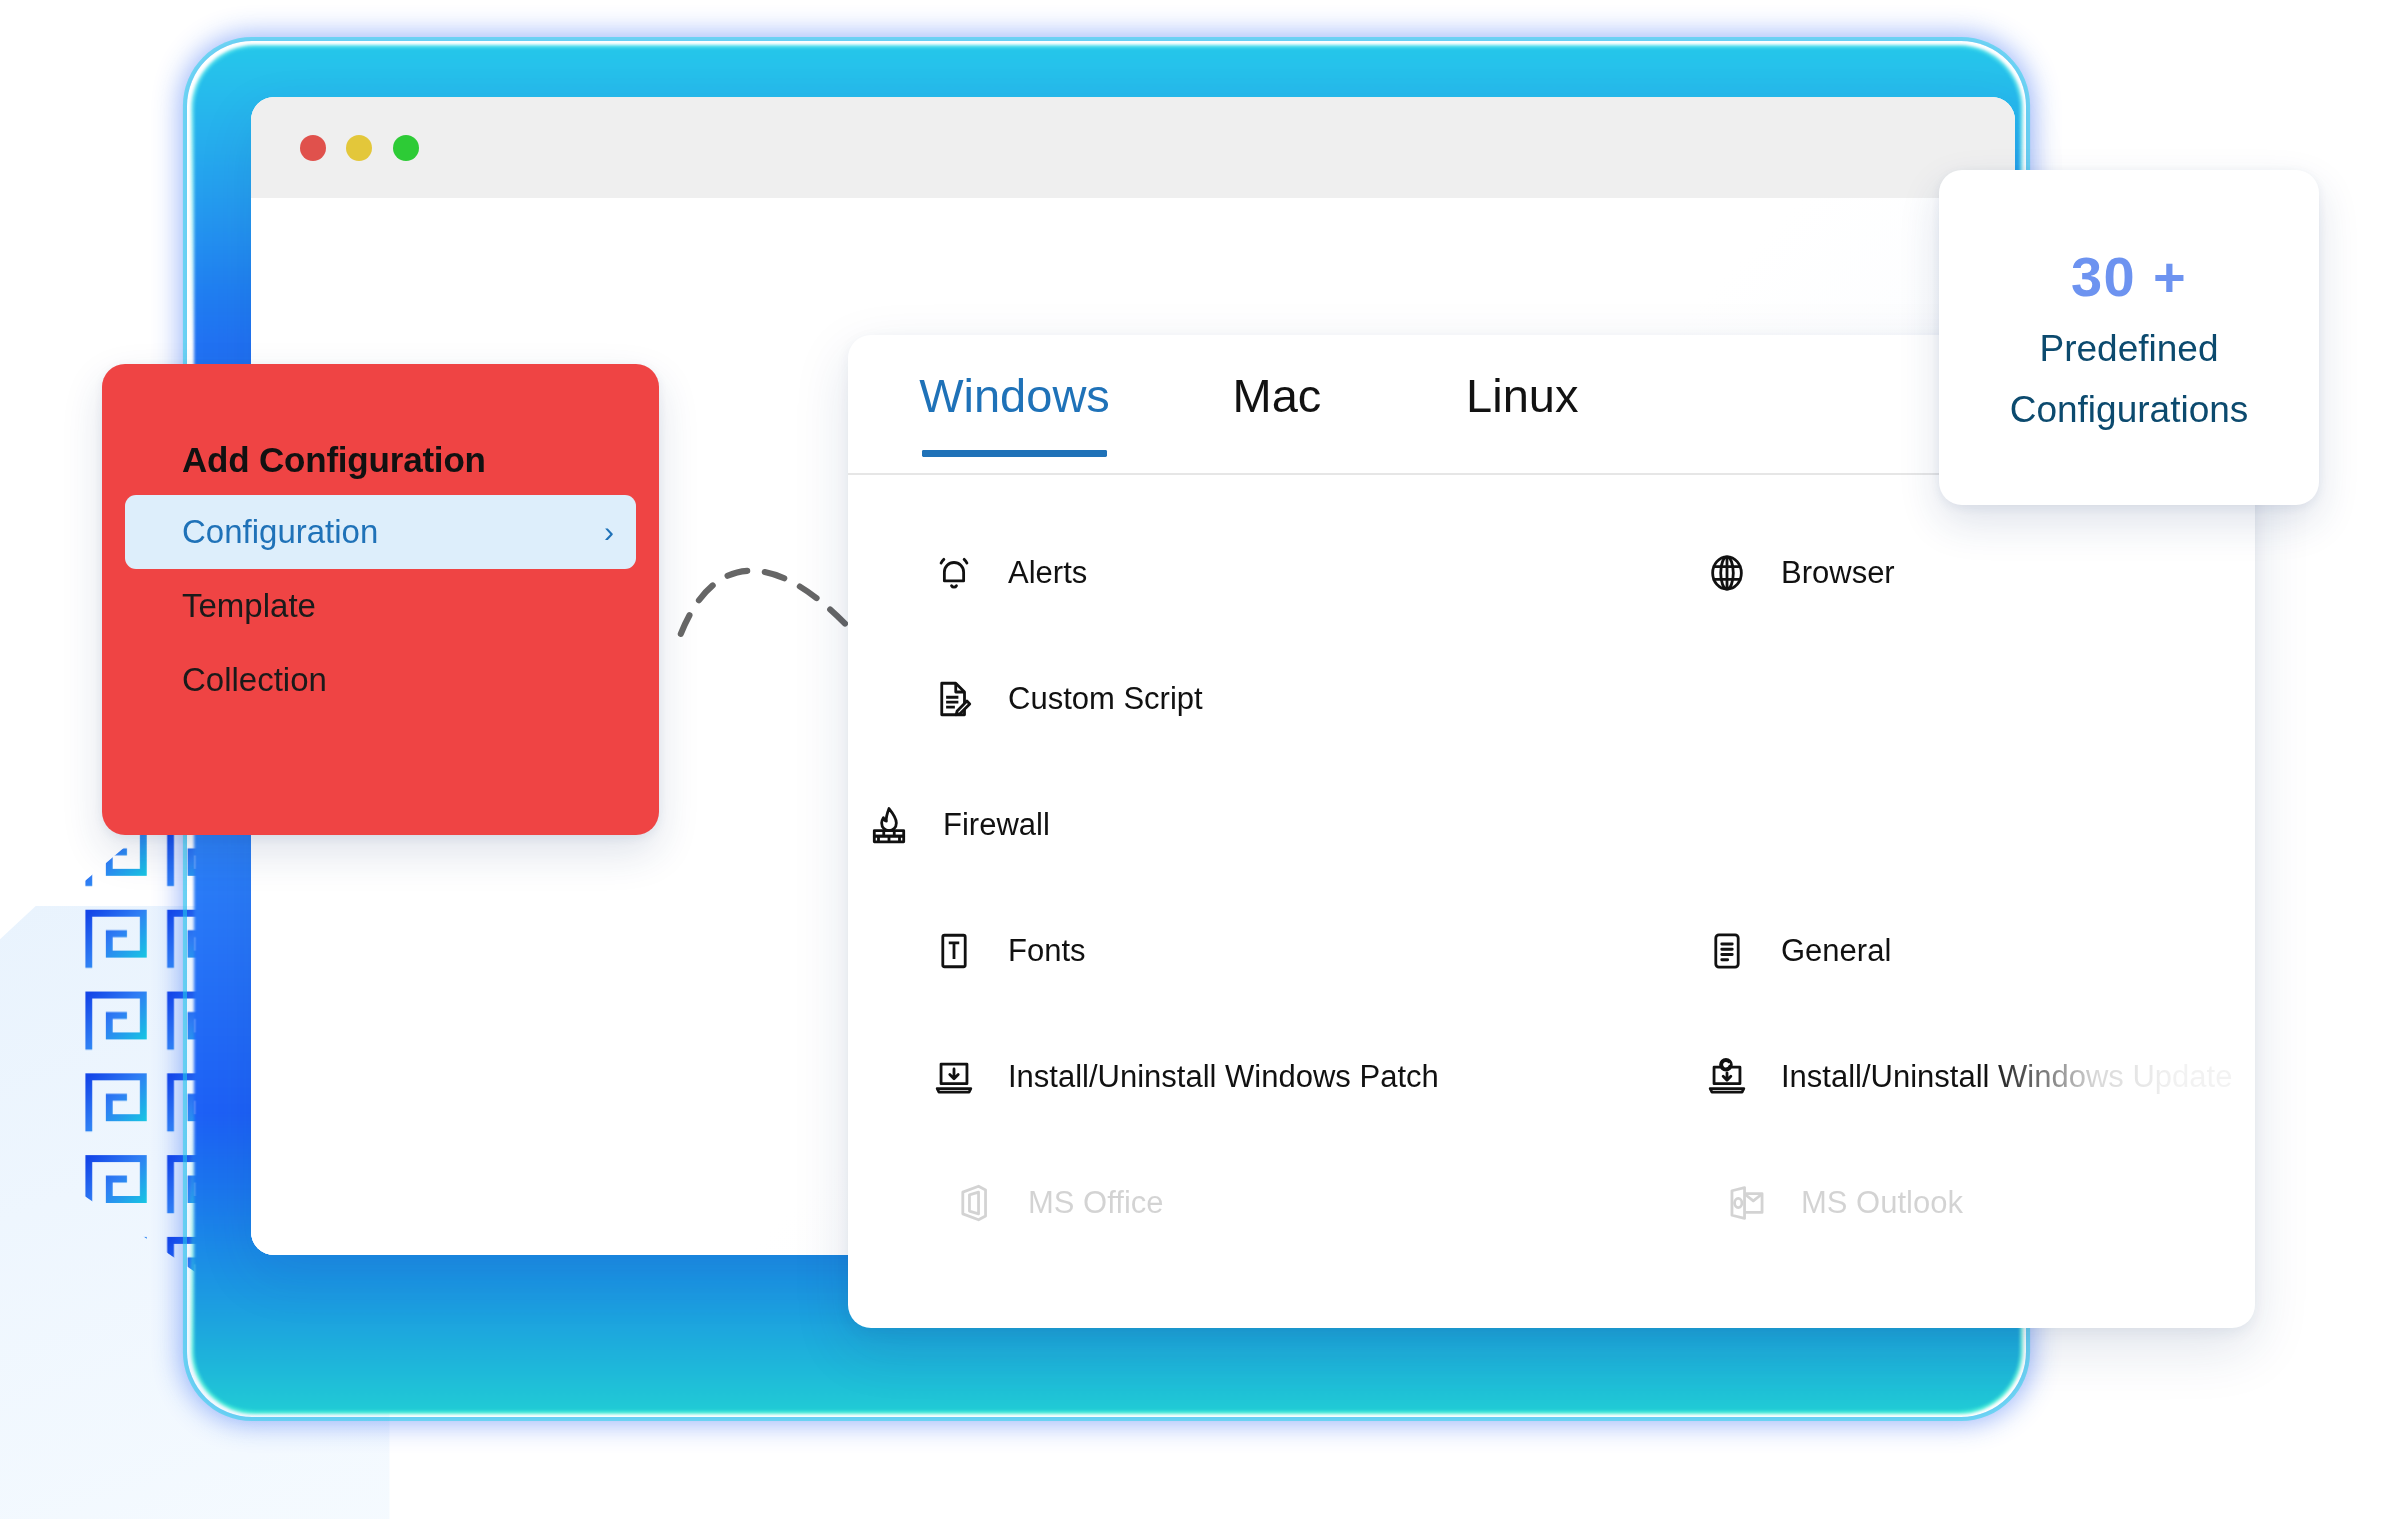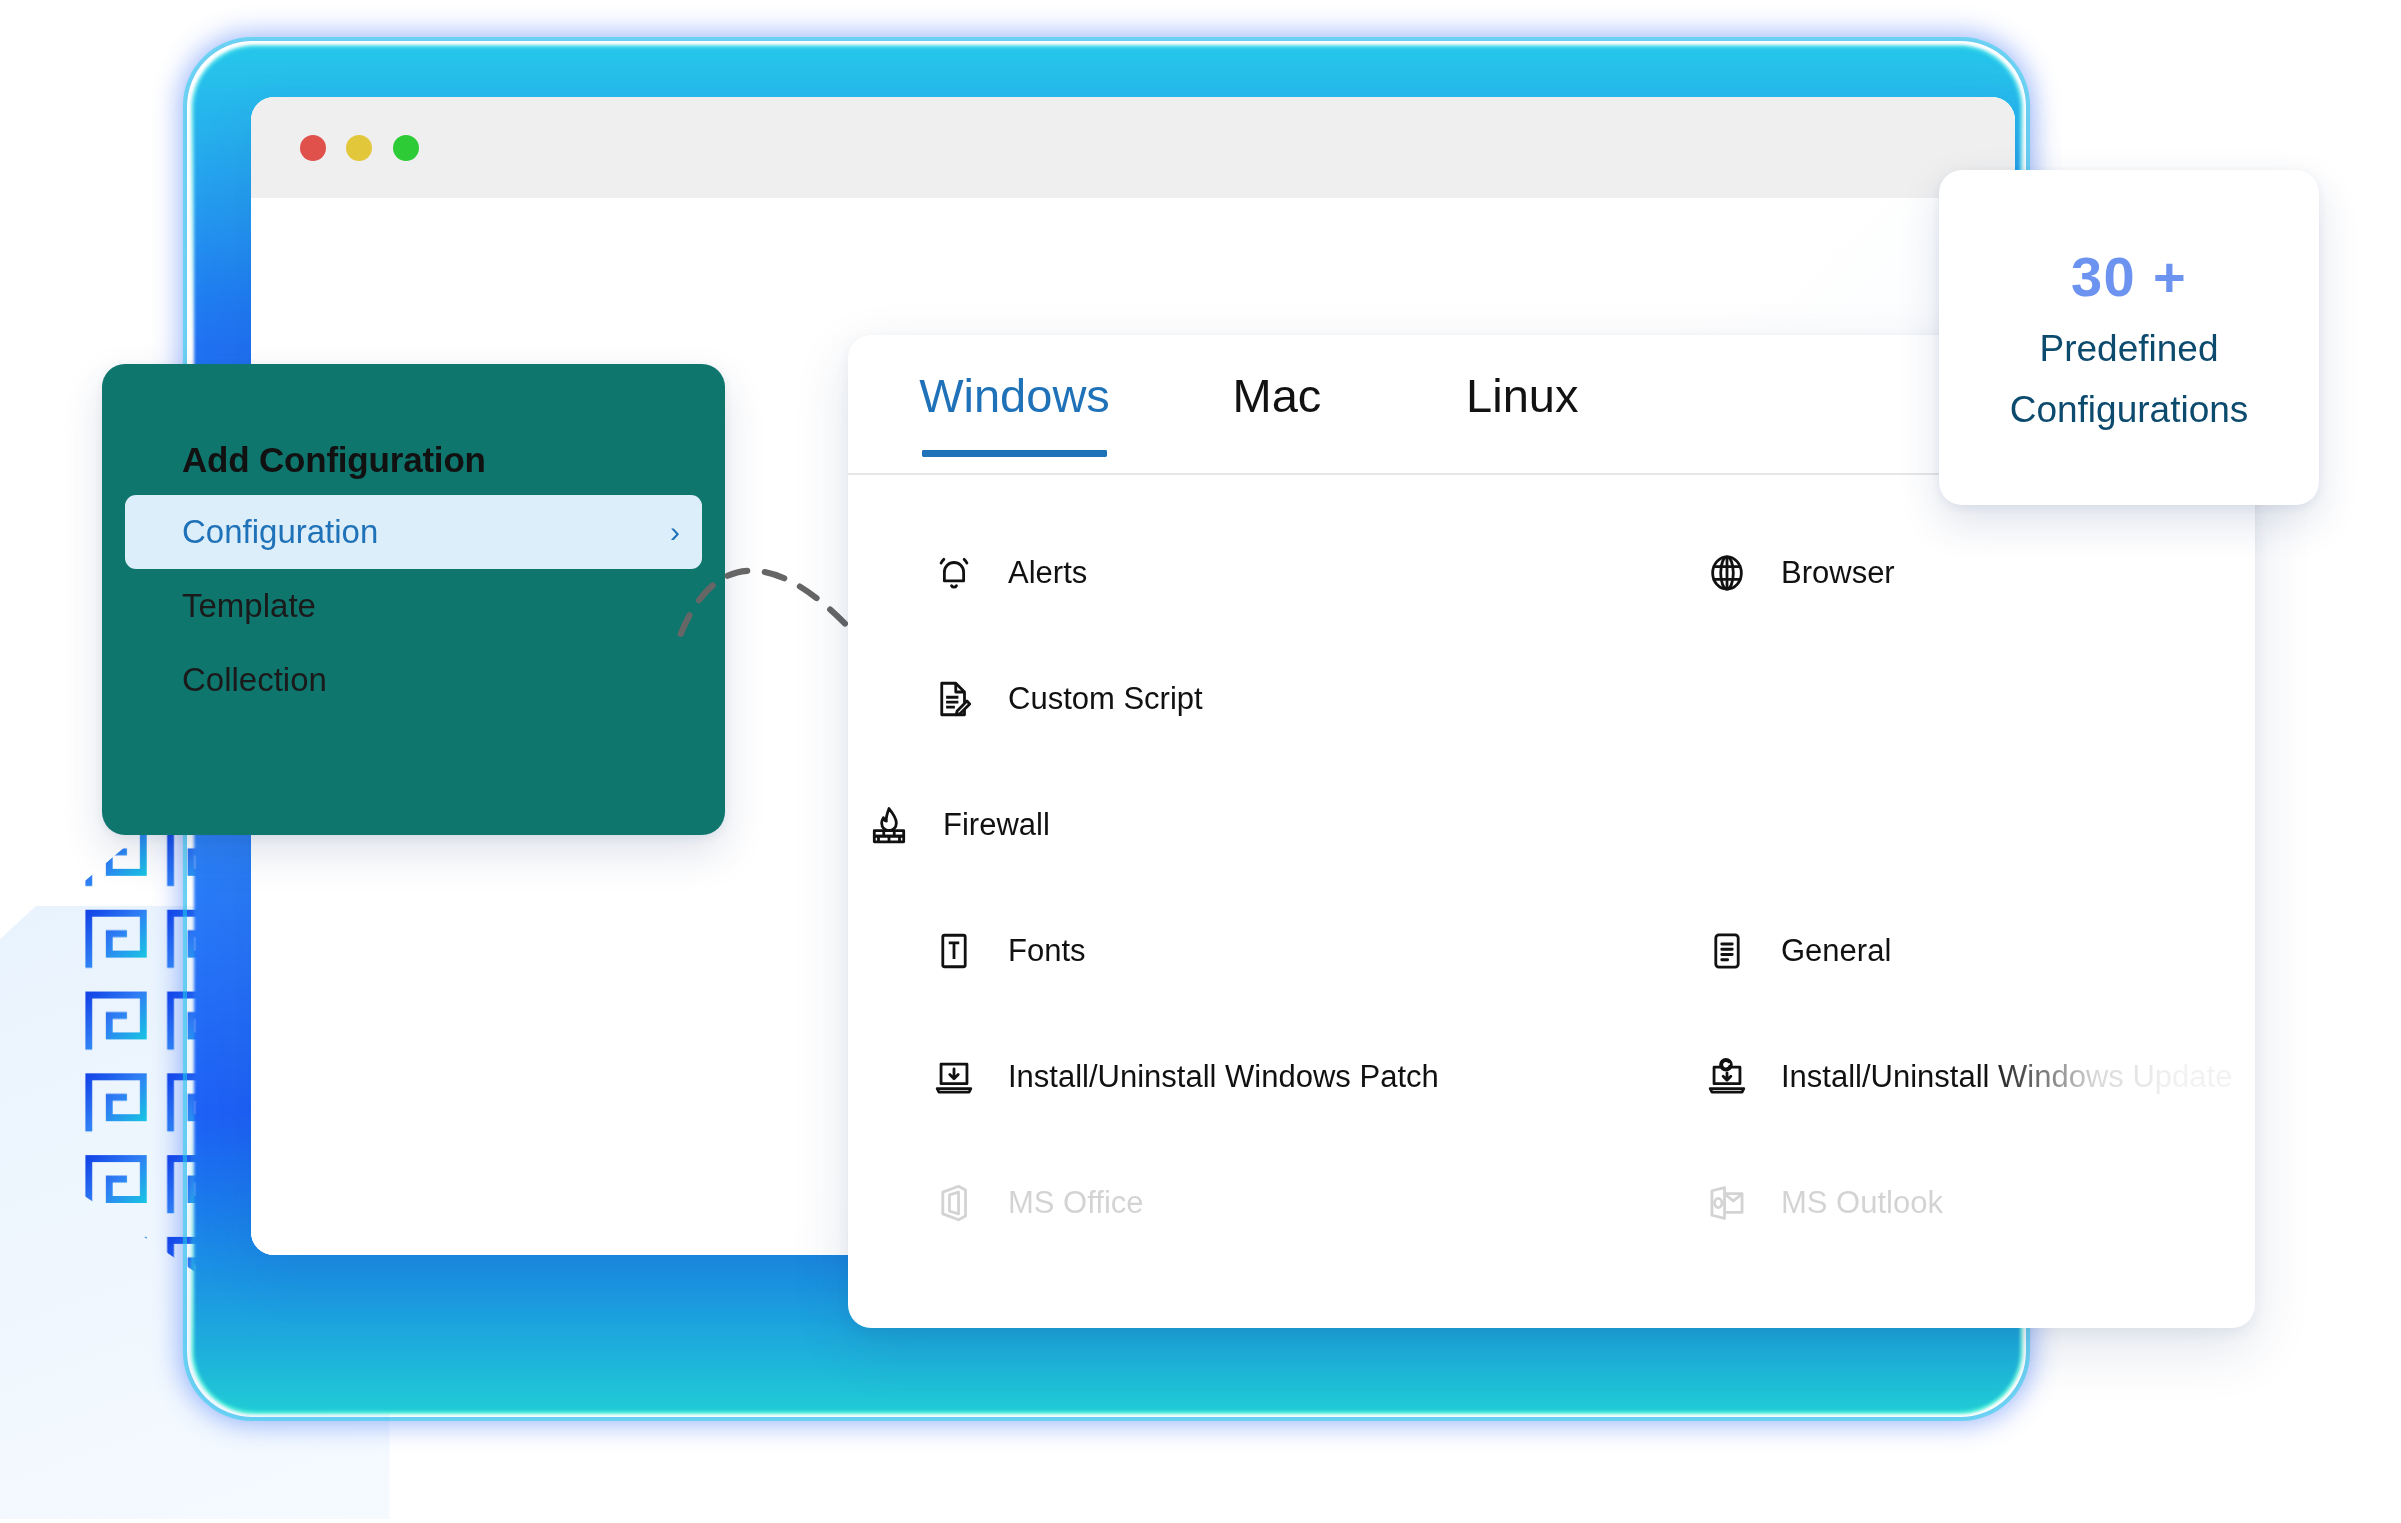--- a/index.html
+++ b/index.html
@@ -35,22 +35,22 @@
     box-shadow:0 20.4px 55px rgba(20,50,120,.10);}
   .titlebar{height:101px;background:#efefef;display:flex;align-items:center;padding-left:49px;gap:20.4px;}
   .dot{width:26px;height:26px;border-radius:50%;}
   .dot.red{background:#e0514c;}
   .dot.yellow{background:#e3c73a;}
   .dot.green{background:#2dcb36;}
   .browser-body{height:calc(100% - 101px);background:#fff;
     background-image:linear-gradient(135deg,#ffffff 55%,#f2f7fe 100%);}
 
   
-  .addcard{position:absolute;left:102px;top:364px;width:623px;height:471px;
-    background:#0f766e;border-radius:23px;
+  .addcard{position:absolute;left:102px;top:364px;width:557px;height:471px;
+    background:#ef4444;border-radius:23px;
     box-shadow:0 17.7px 41px rgba(25,55,110,.14), 0 2.7px 9.5px rgba(25,55,110,.07);
     padding:0;text-align:right;}
   .addcard-title{position:absolute;left:80px;top:76px;font-size:35px;font-weight:700;
     color:#111;letter-spacing:-0.2px;}
   .nav{position:absolute;left:23px;top:131px;right:23px;}
   .nav-item{height:74px;display:flex;align-items:center;justify-content:space-between;
     padding:0 22px 0 57px;border-radius:11px;font-size:33px;color:#1a1a1a;font-weight:400;}
   .nav-item.active{background:#ddeefb;color:#1f72b8;}
   .nav-item .chev{font-size:30px;color:#1f72b8;line-height:1;font-weight:500;}
 
@@ -72,21 +72,21 @@
   .tab.active:after{content:"";position:absolute;left:37px;right:37px;bottom:-2.7px;height:6.8px;
     background:#1f72b8;border-radius:1.4px;}
 
   .grid{position:relative;padding:35px 0 0 0;}
   .row{display:flex;height:126px;align-items:center;}
   .cell{display:flex;align-items:center;gap:33px;margin-left:20px;}
   .cell.left{width:818px;padding-left:65px;box-sizing:border-box;}
   .cell.right{flex:1;}
   .cell .ic{width:42px;height:42px;flex:none;display:block;}
   .cell .lbl{font-size:31px;color:#111;white-space:nowrap;}
-  .row.faded{opacity:.18;}
+  .row.faded{opacity:.18;padding-left:20px;}
   .cell.clipped .lbl{
     background:linear-gradient(90deg,#111 0%,#111 46%,#d9d9d9 70%,#f2f2f2 88%);
     -webkit-background-clip:text;background-clip:text;color:transparent;}
 
   
   .badge{position:absolute;left:1923px;top:170px;width:380px;height:335px;
     background:#fff;border-radius:23px;
     box-shadow:0 17.7px 41px rgba(25,55,110,.14), 0 2.7px 9.5px rgba(25,55,110,.07);
     display:flex;flex-direction:column;align-items:center;justify-content:center;gap:19px;margin-left:16px;}
   .badge-num{font-size:56px;font-weight:700;color:#6d93f0;letter-spacing:1.4px;}

